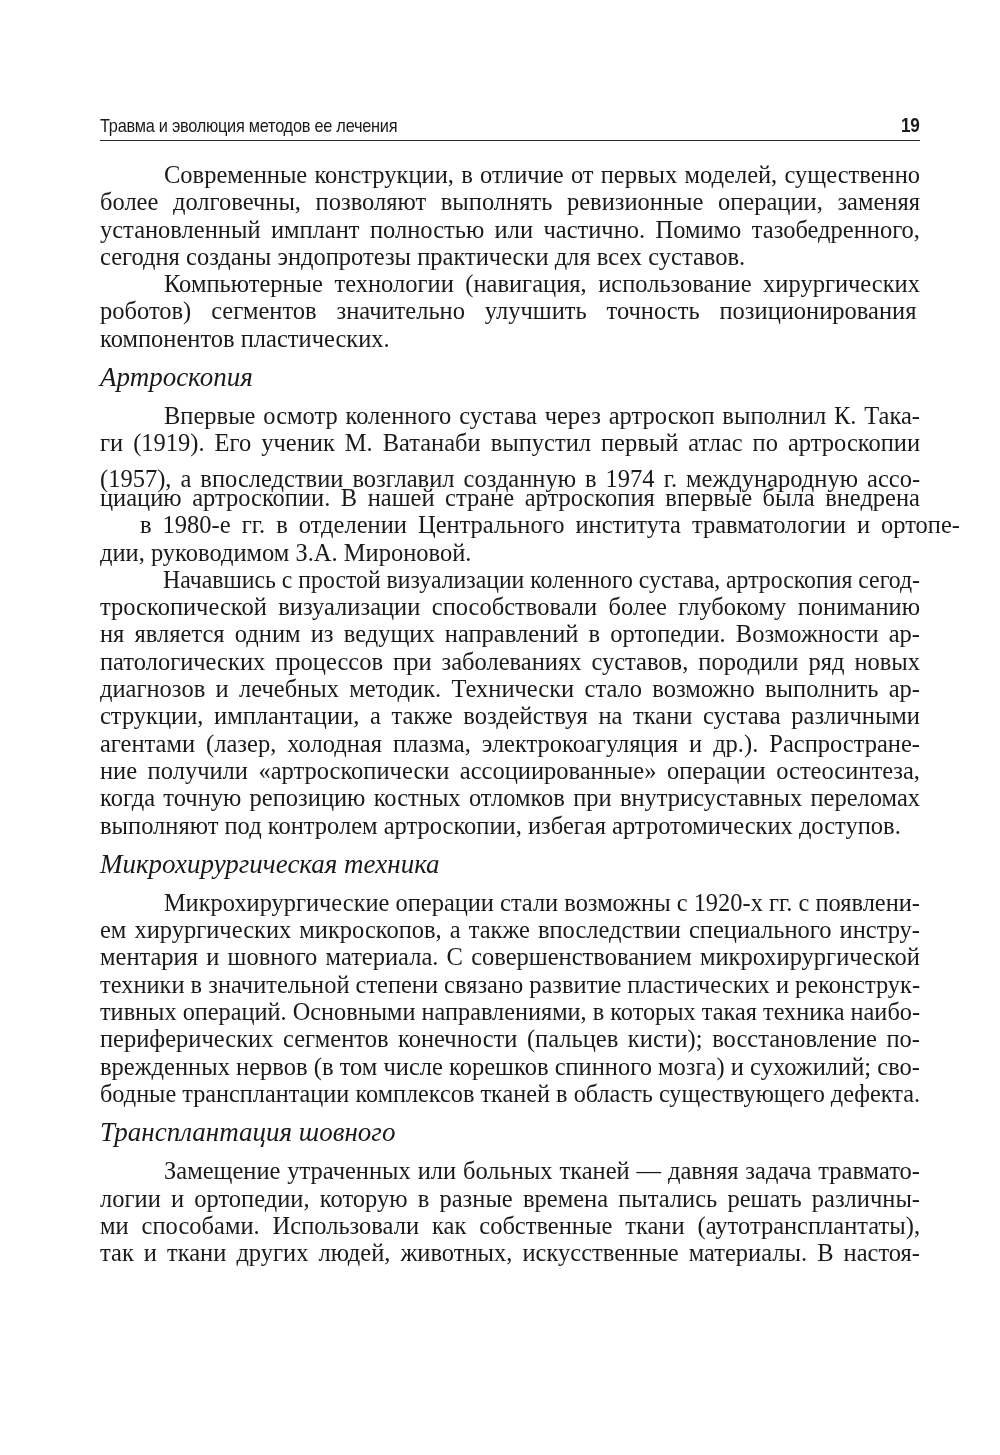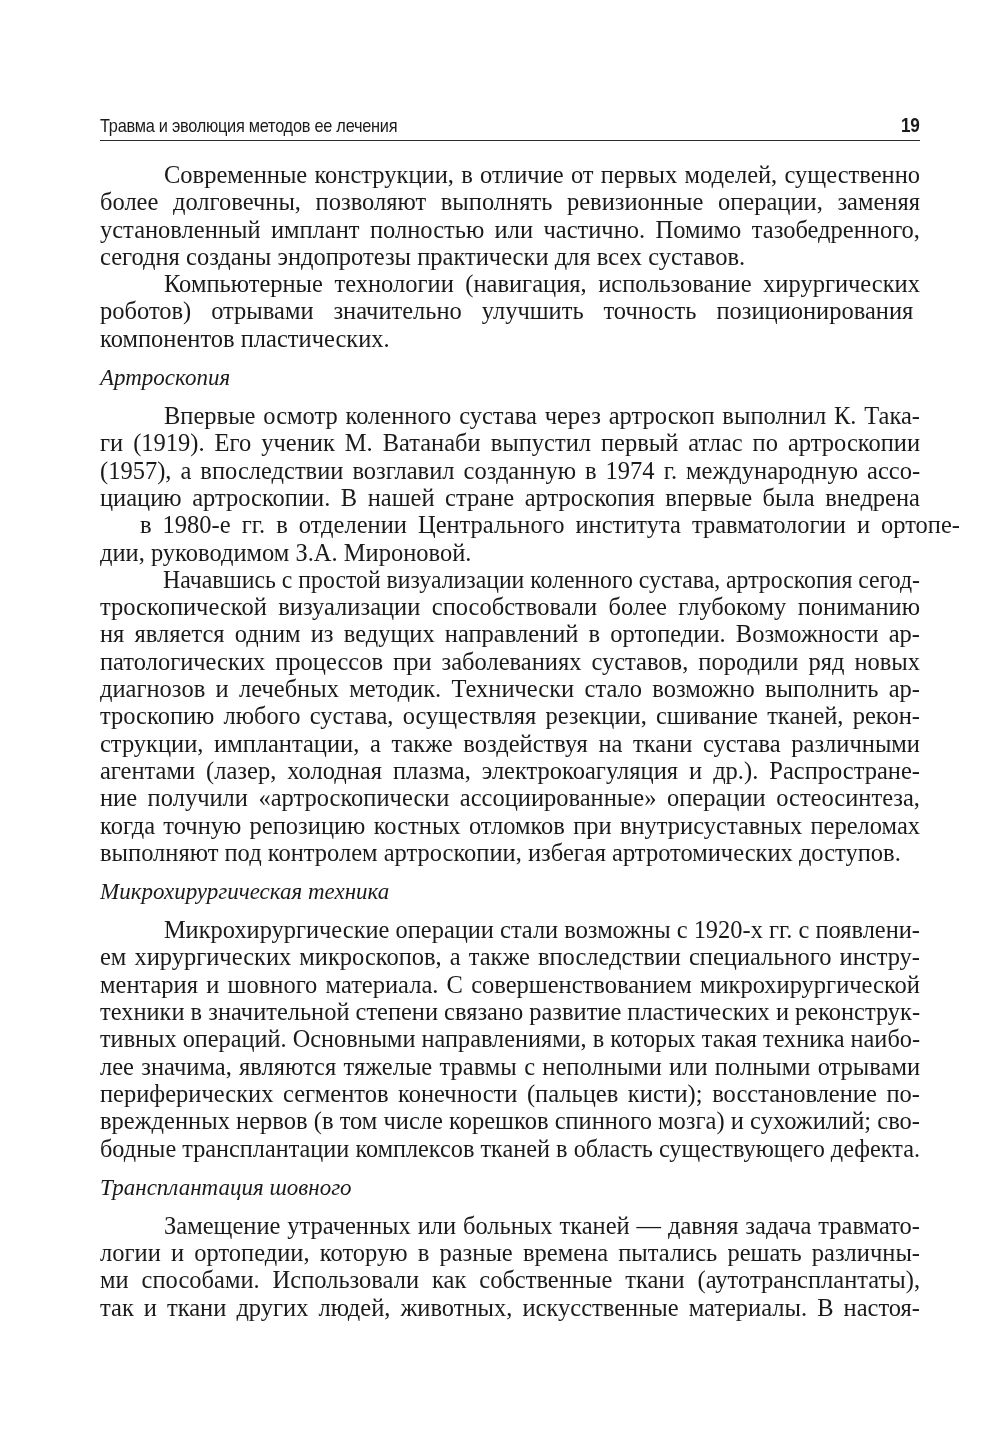--- a/index.html
+++ b/index.html
@@ -68,21 +68,21 @@
     .line.last {
       text-align-last: left;
     }
     .line-inner {
       display: inline-block;
       transform-origin: left center;
     }
     .heading {
       font-family: "Liberation Serif", serif;
       font-style: italic;
-      font-size: 23px;
+      font-size: 27px;
       line-height: 27px;
       margin: 12px 0 11px 0;
     }
   </style>
 </head>
 <body>
 
 <div class="page">
   <div class="running-head">
     <span class="head-title">Травма и эволюция методов ее лечения</span>
@@ -93,58 +93,56 @@
 
     <div class="para">
       <span class="line first"><span class="line-inner" style="word-spacing: 1.12px;">Современные конструкции, в отличие от первых моделей, существенно</span></span>
       <span class="line"><span class="line-inner" style="word-spacing: 8.49px;">более долговечны, позволяют выполнять ревизионные операции, заменяя</span></span>
       <span class="line"><span class="line-inner" style="word-spacing: 4.26px;">установленный имплант полностью или частично. Помимо тазобедренного,</span></span>
       <span class="line last"><span class="line-inner">сегодня созданы эндопротезы практически для всех суставов.</span></span>
     </div>
 
     <div class="para">
       <span class="line first"><span class="line-inner" style="word-spacing: 5.39px;">Компьютерные технологии (навигация, использование хирургических</span></span>
-      <span class="line"><span class="line-inner" style="word-spacing: 13.76px;">роботов) отрывами значительно улучшить точность позиционирования</span></span>
+      <span class="line"><span class="line-inner" style="word-spacing: 13.76px;">роботов) сегментов значительно улучшить точность позиционирования</span></span>
       <span class="line last"><span class="line-inner">компонентов пластических.</span></span>
     </div>
 
     <div class="heading">Артроскопия</div>
 
     <div class="para">
       <span class="line first"><span class="line-inner" style="word-spacing: 1.68px;">Впервые осмотр коленного сустава через артроскоп выполнил К. Така-</span></span>
       <span class="line"><span class="line-inner" style="word-spacing: 3.86px;">ги (1919). Его ученик М. Ватанаби выпустил первый атлас по артроскопии</span></span>
-      <span class="line"><span class="line-inner" style="word-spacing: 2.89px;">(1957), а впоследствии возглавил созданную в 1974 г. международную ассо-</span></span>
+      <span class="line"><span class="line-inner" style="word-spacing: 2.89px; margin-top: 8px;">(1957), а впоследствии возглавил созданную в 1974 г. международную ассо-</span></span>
       <span class="line"><span class="line-inner" style="word-spacing: 4.41px;">циацию артроскопии. В нашей стране артроскопия впервые была внедрена</span></span>
       <span class="line"><span class="line-inner" style="word-spacing: 4.92px; margin-left: 40px;">в 1980-е гг. в отделении Центрального института травматологии и ортопе-</span></span>
       <span class="line last"><span class="line-inner">дии, руководимом З.А. Мироновой.</span></span>
     </div>
 
     <div class="para">
       <span class="line first"><span class="line-inner" style="transform: scaleX(0.9698);">Начавшись с простой визуализации коленного сустава, артроскопия сегод-</span></span>
       <span class="line"><span class="line-inner" style="word-spacing: 5.31px;">троскопической визуализации способствовали более глубокому пониманию</span></span>
       <span class="line"><span class="line-inner" style="word-spacing: 4.07px;">ня является одним из ведущих направлений в ортопедии. Возможности ар-</span></span>
       <span class="line"><span class="line-inner" style="word-spacing: 3.88px;">патологических процессов при заболеваниях суставов, породили ряд новых</span></span>
       <span class="line"><span class="line-inner" style="word-spacing: 4.19px;">диагнозов и лечебных методик. Технически стало возможно выполнить ар-</span></span>
-      <span class="line"><span class="line-inner" style="word-spacing: 3.04px;">троскопию любого сустава, осуществляя резекции, сшивание тканей, рекон-</span></span>
       <span class="line"><span class="line-inner" style="word-spacing: 4.49px;">струкции, имплантации, а также воздействуя на ткани сустава различными</span></span>
       <span class="line"><span class="line-inner" style="word-spacing: 4.86px;">агентами (лазер, холодная плазма, электрокоагуляция и др.). Распростране-</span></span>
       <span class="line"><span class="line-inner" style="word-spacing: 4.39px;">ние получили «артроскопически ассоциированные» операции остеосинтеза,</span></span>
       <span class="line"><span class="line-inner" style="word-spacing: 2.15px;">когда точную репозицию костных отломков при внутрисуставных переломах</span></span>
       <span class="line last"><span class="line-inner">выполняют под контролем артроскопии, избегая артротомических доступов.</span></span>
     </div>
 
     <div class="heading">Микрохирургическая техника</div>
 
     <div class="para">
       <span class="line first"><span class="line-inner" style="transform: scaleX(0.997);">Микрохирургические операции стали возможны с 1920-х гг. с появлени-</span></span>
       <span class="line"><span class="line-inner" style="word-spacing: 1.88px;">ем хирургических микроскопов, а также впоследствии специального инстру-</span></span>
       <span class="line"><span class="line-inner" style="word-spacing: 2.11px;">ментария и шовного материала. С совершенствованием микрохирургической</span></span>
       <span class="line"><span class="line-inner" style="transform: scaleX(0.9973);">техники в значительной степени связано развитие пластических и реконструк-</span></span>
       <span class="line"><span class="line-inner" style="transform: scaleX(0.992);">тивных операций. Основными направлениями, в которых такая техника наибо-</span></span>
-      <span class="line"><span class="line-inner" style="word-spacing: 1.2px;">лее значима, являются тяжелые травмы с неполными или полными отрывами</span></span>
       <span class="line"><span class="line-inner" style="word-spacing: 3.48px;">периферических сегментов конечности (пальцев кисти); восстановление по-</span></span>
       <span class="line"><span class="line-inner" style="word-spacing: 0.06px;">врежденных нервов (в том числе корешков спинного мозга) и сухожилий; сво-</span></span>
       <span class="line last"><span class="line-inner" style="transform: scaleX(0.9906);">бодные трансплантации комплексов тканей в область существующего дефекта.</span></span>
     </div>
 
     <div class="heading">Трансплантация шовного</div>
 
     <div class="para">
       <span class="line first"><span class="line-inner" style="word-spacing: 0.75px;">Замещение утраченных или больных тканей — давняя задача травмато-</span></span>
       <span class="line"><span class="line-inner" style="word-spacing: 4.09px;">логии и ортопедии, которую в разные времена пытались решать различны-</span></span>

